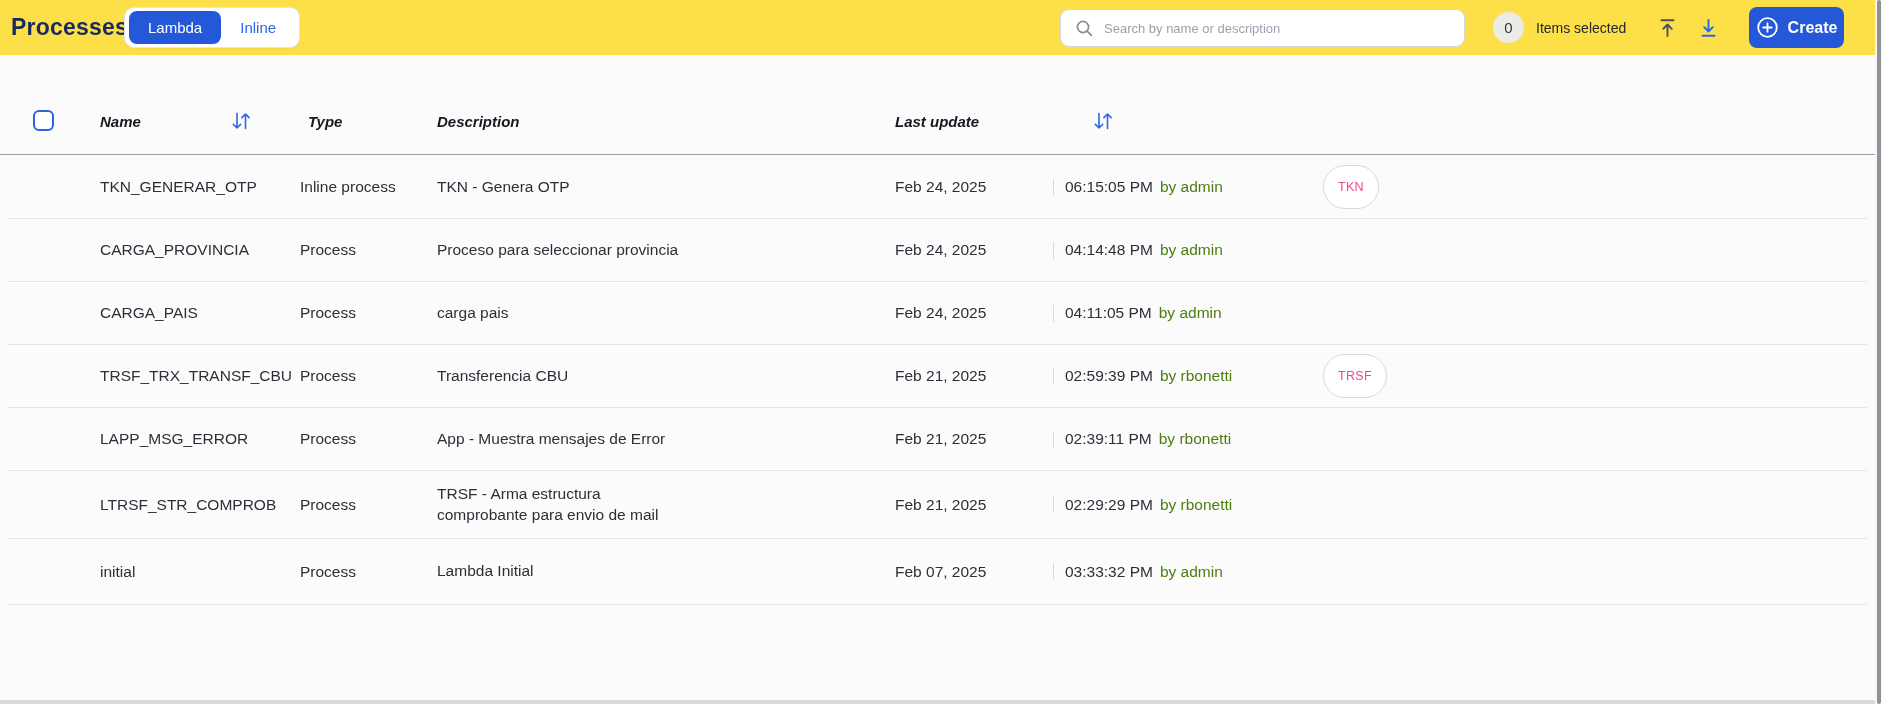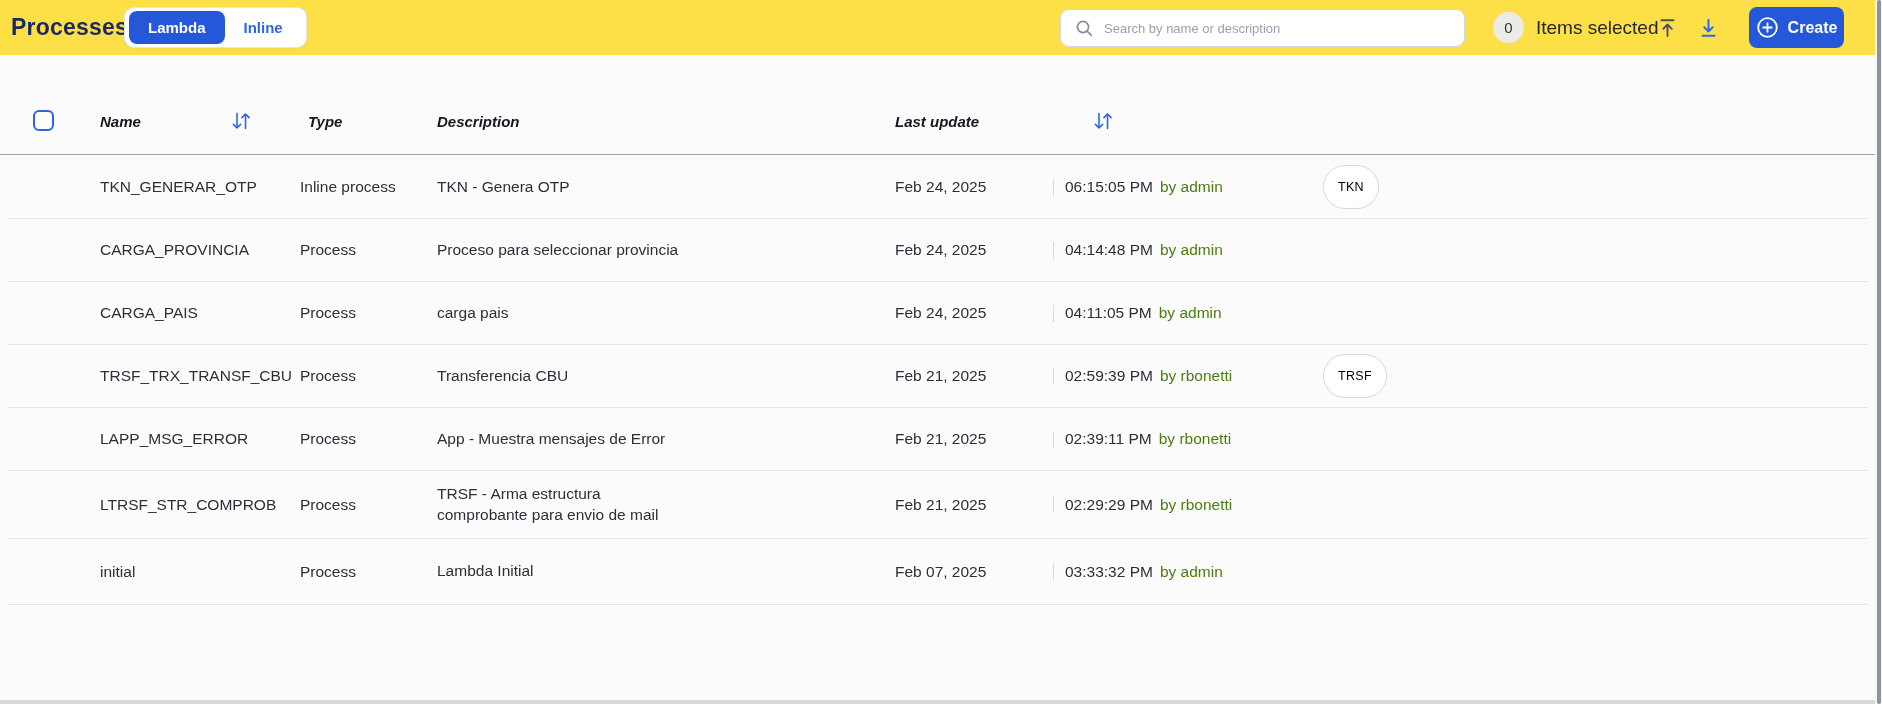--- a/index.html
+++ b/index.html
@@ -19,21 +19,21 @@
     font-size:23px; font-weight:800; color:#1b2a5e; letter-spacing:.2px;
   }
   .toggle {
     position:absolute; left:124px; top:7px; height:41px;
     background:#ffffff; border:1px solid #e3e6ef; border-radius:10px;
     box-shadow:0 1px 2px rgba(30,40,90,.06);
     display:flex; align-items:center; padding:4px;
   }
   .toggle .seg {
     height:33px; padding:0 19px; border-radius:8px; border:none;
-    font-family:inherit; font-size:15px; font-weight:700; cursor:pointer;
+    font-family:inherit; font-size:15px; font-weight:400; cursor:pointer;
     display:flex; align-items:center; background:transparent; color:#2c66e2;
   }
   .toggle .seg.active { background:#2458d8; color:#ffffff; }
   .search {
     position:absolute; left:1060px; top:9px; width:405px; height:38px;
     background:#ffffff; border:1px solid #d3d7df; border-radius:9px;
     display:flex; align-items:center;
   }
   .search svg { margin-left:14px; flex:0 0 auto; }
   .search input {
@@ -42,21 +42,21 @@
   }
   .search input::placeholder { color:#9aa1ad; }
   .count-badge {
     position:absolute; left:1493px; top:12px; width:31px; height:31px;
     background:#ebebe7; border-radius:50%;
     display:flex; align-items:center; justify-content:center;
     font-size:15px; color:#33373e;
   }
   .items-label {
     position:absolute; left:1536px; top:0; height:55px; display:flex; align-items:center;
-    font-size:19px; color:#23272f;
+    font-size:14px; color:#23272f;
   }
   .icon-btn {
     position:absolute; top:12px; width:32px; height:32px; border:none; background:transparent;
     display:flex; align-items:center; justify-content:center; cursor:pointer;
   }
   .icon-btn.upload { left:1651px; }
   .icon-btn.download { left:1692px; }
   .create-btn {
     position:absolute; left:1749px; top:7px; width:95px; height:41px;
     background:#2458d8; border:none; border-radius:8px; cursor:pointer;
@@ -104,21 +104,21 @@
   .row .c-type { margin-left:-8px; }
   .row .c-desc { margin-left:-8px; white-space:pre-line; line-height:1.3; }
   .row .c-update { margin-left:-8px; display:flex; align-items:center; }
   .row .c-update .date { width:158px; flex:0 0 auto; }
   .row .c-update .vsep { width:1px; height:17px; background:#d6d9de; margin-right:11px; flex:0 0 auto; }
   .row .c-update .by { margin-left:7px; color:#4d7c0f; }
   .row .c-tag { margin-left:-8px; }
   .tag-pill {
     display:inline-flex; align-items:center; justify-content:center;
     border:1px solid #d5d9df; border-radius:999px; background:#ffffff;
-    padding:14px 14px; font-size:12.5px; font-weight:500; color:#000000; letter-spacing:.3px;
+    padding:14px 14px; font-size:12.5px; font-weight:500; color:#ec4899; letter-spacing:.3px;
   }
   
   .vscroll-track {
     position:absolute; right:0; top:0; width:7px; height:704px; background:#f6f6f6; z-index:50;
   }
   .vscroll-thumb {
     position:absolute; right:1px; top:0; width:4px; height:704px; background:#8f9298; border-radius:2px;
   }
   .hscroll-track {
     position:absolute; left:0; bottom:0; width:1882px; height:4px; background:#d9d9d9; z-index:49;

